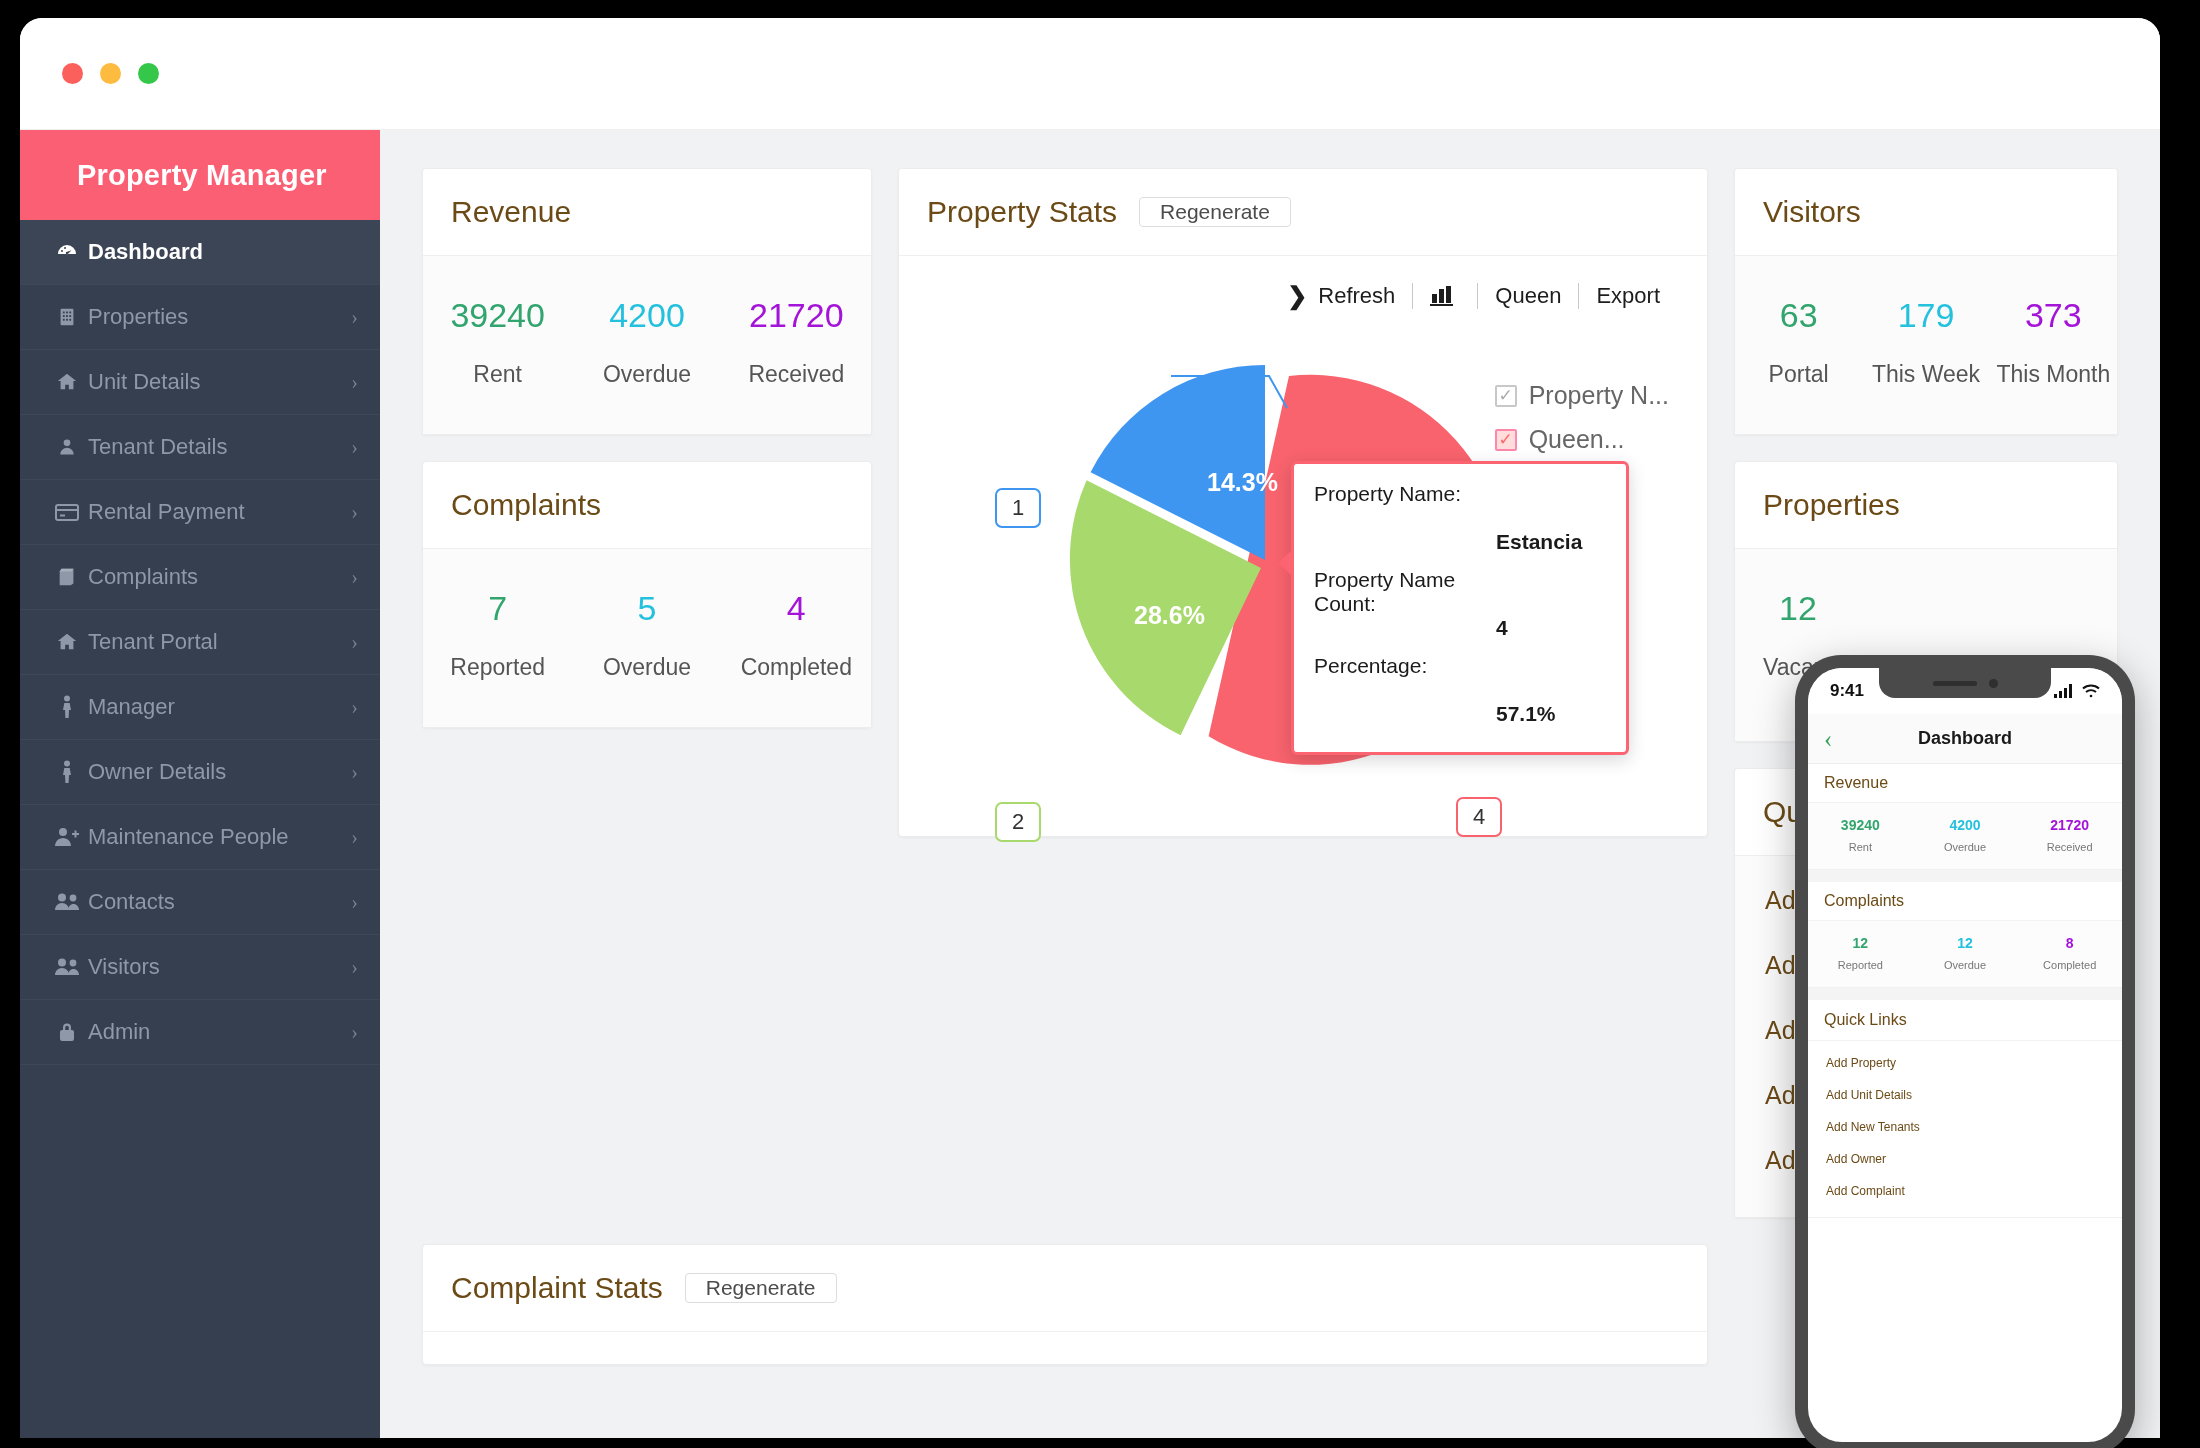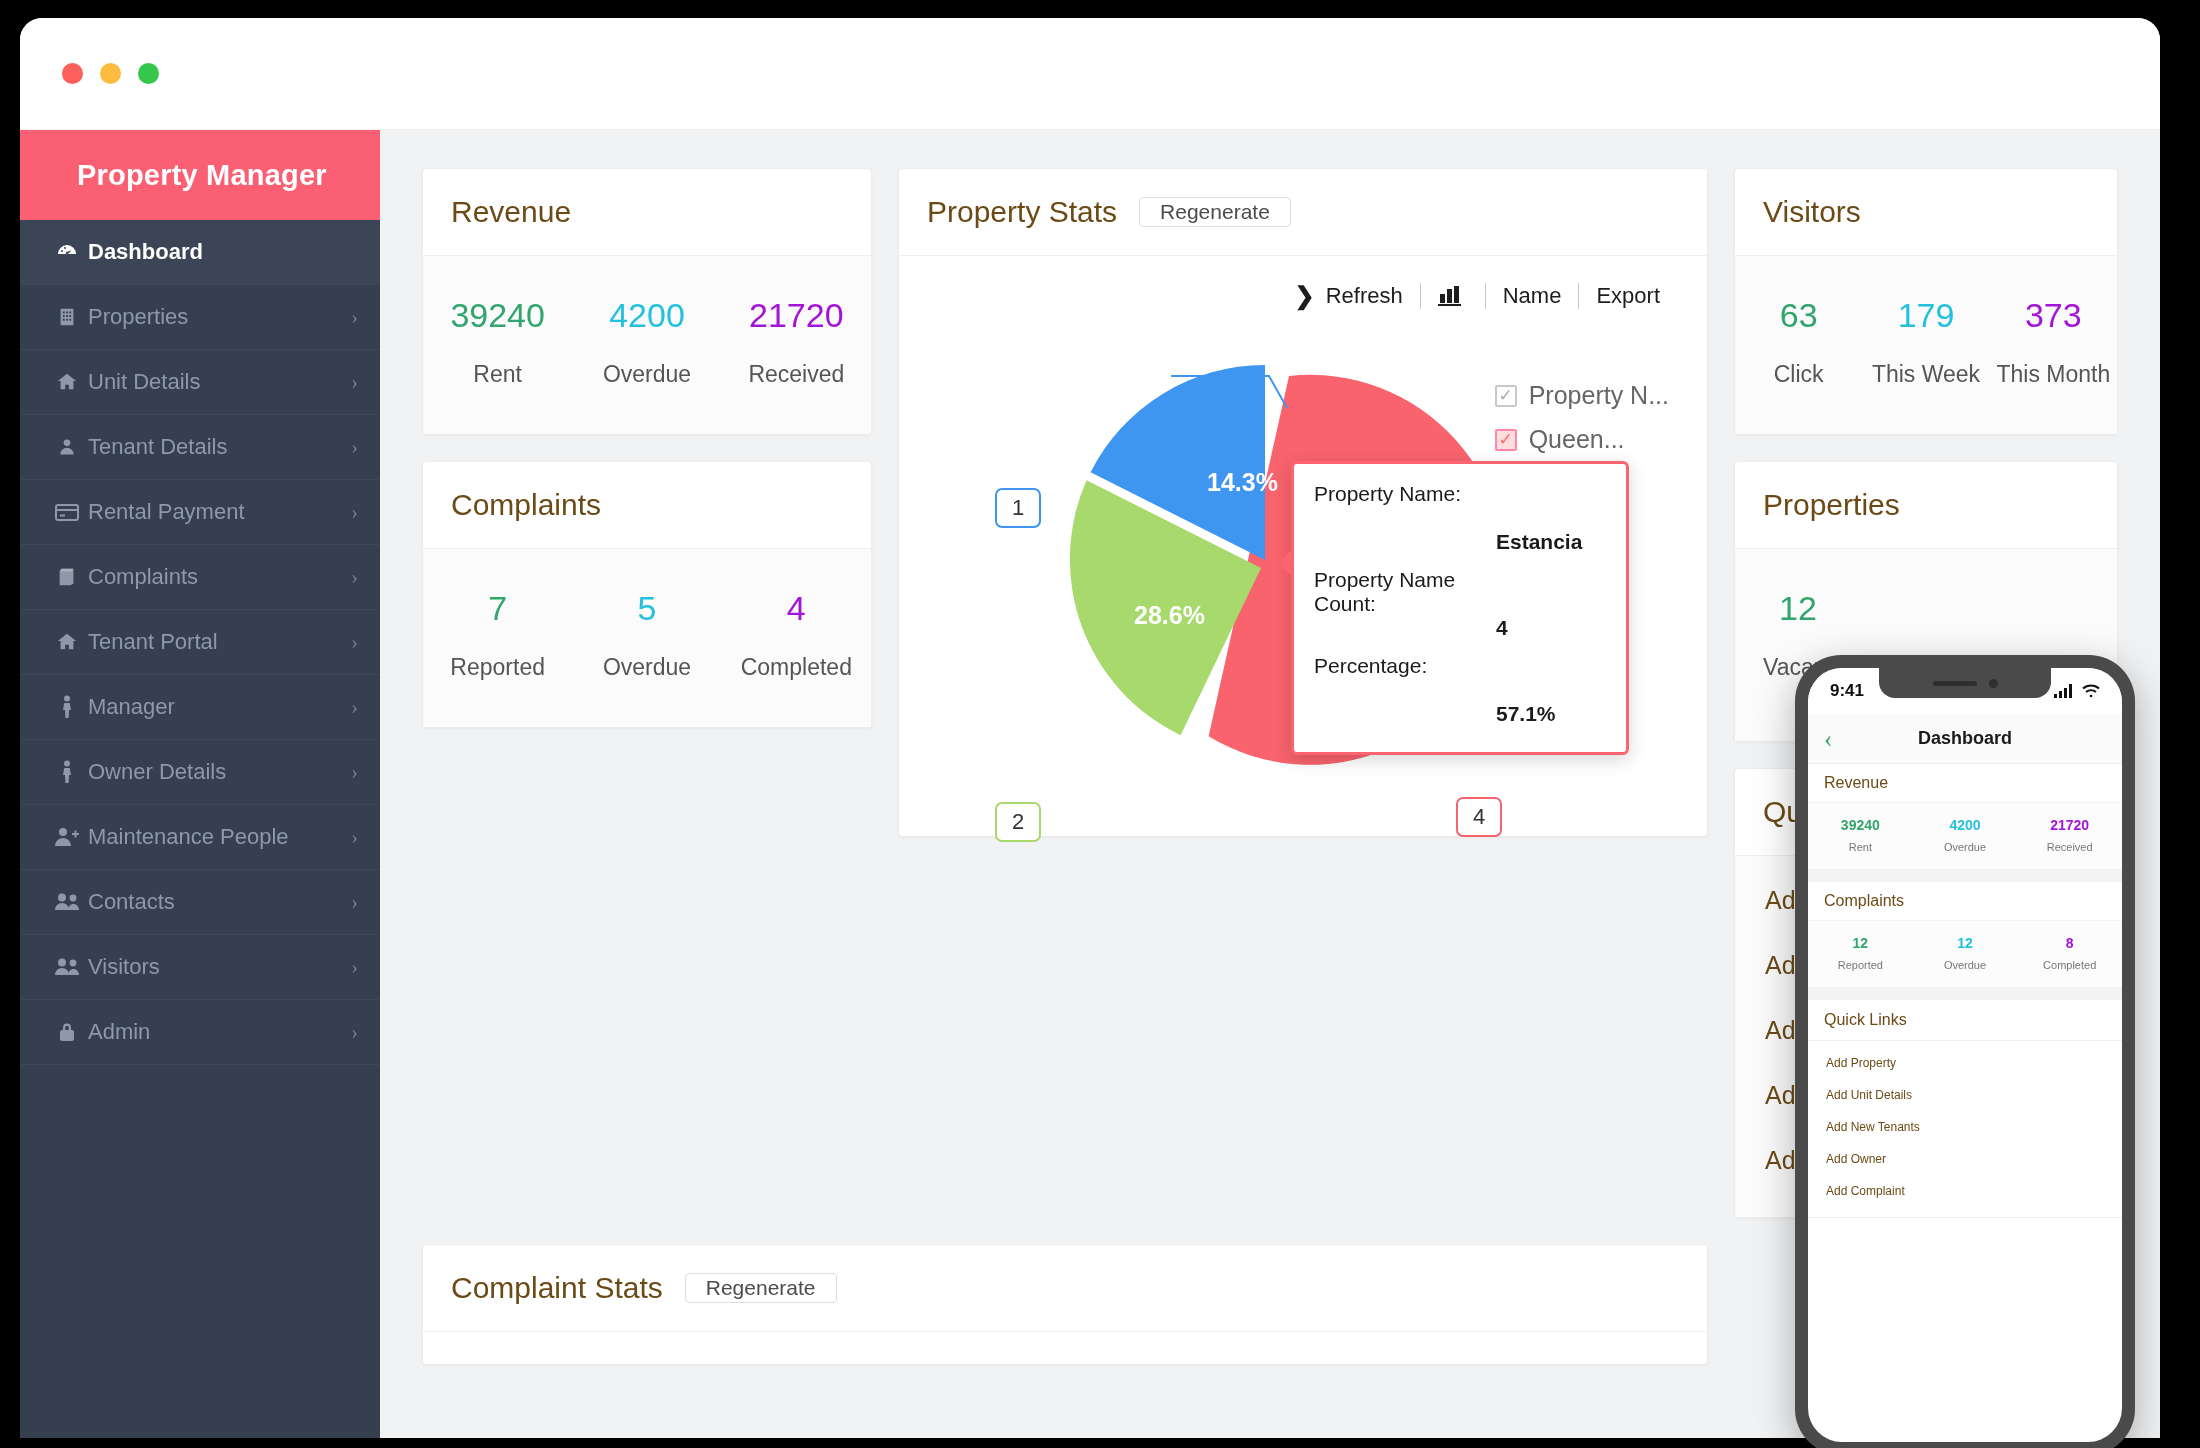--- a/index.html
+++ b/index.html
@@ -440,21 +440,21 @@
                   <span class="sep"></span>
                   <span class="tl">
                     <svg width="30" height="24" viewBox="0 0 30 24" fill="#1d1d1d">
                         <rect x="2" y="10" width="5" height="9"></rect>
                         <rect x="9" y="5" width="5" height="14"></rect>
                         <rect x="16" y="2" width="5" height="17"></rect>
                         <rect x="0" y="20" width="23" height="2"></rect>
                       </svg>
                   </span>
                   <span class="sep"></span>
-                  <span class="tl">Name</span>
+                  <span class="tl">Queen</span>
                   <span class="sep"></span>
                   <span class="tl">Export</span>
                 </div>
 
                 <div class="pie-wrap">
                   <svg class="pie-svg" width="520" height="470" viewBox="0 0 520 470">
 
                     <path d="M262 40 A195 195 0 1 1 181.6 400.2 Z" fill="#f8636d" transform="translate(8,0)"></path>
 
                     <path d="M250 228 L75.6 140.3 A195 195 0 0 0 169.6 395.2 Z" fill="#a8d96c" transform="translate(-8,4)"></path>
@@ -510,21 +510,21 @@
             </div>
 
             <div>
               <div class="card" style="margin-bottom:26px;">
                 <div class="card-head">
                   <span class="card-title">Visitors</span>
                 </div>
                 <div class="card-body stat-row">
                   <div class="stat">
                     <div class="v green">63</div>
-                    <div class="l">Click</div>
+                    <div class="l">Portal</div>
                   </div>
                   <div class="stat">
                     <div class="v cyan">179</div>
                     <div class="l">This Week</div>
                   </div>
                   <div class="stat">
                     <div class="v purple">373</div>
                     <div class="l">This Month</div>
                   </div>
                 </div>

